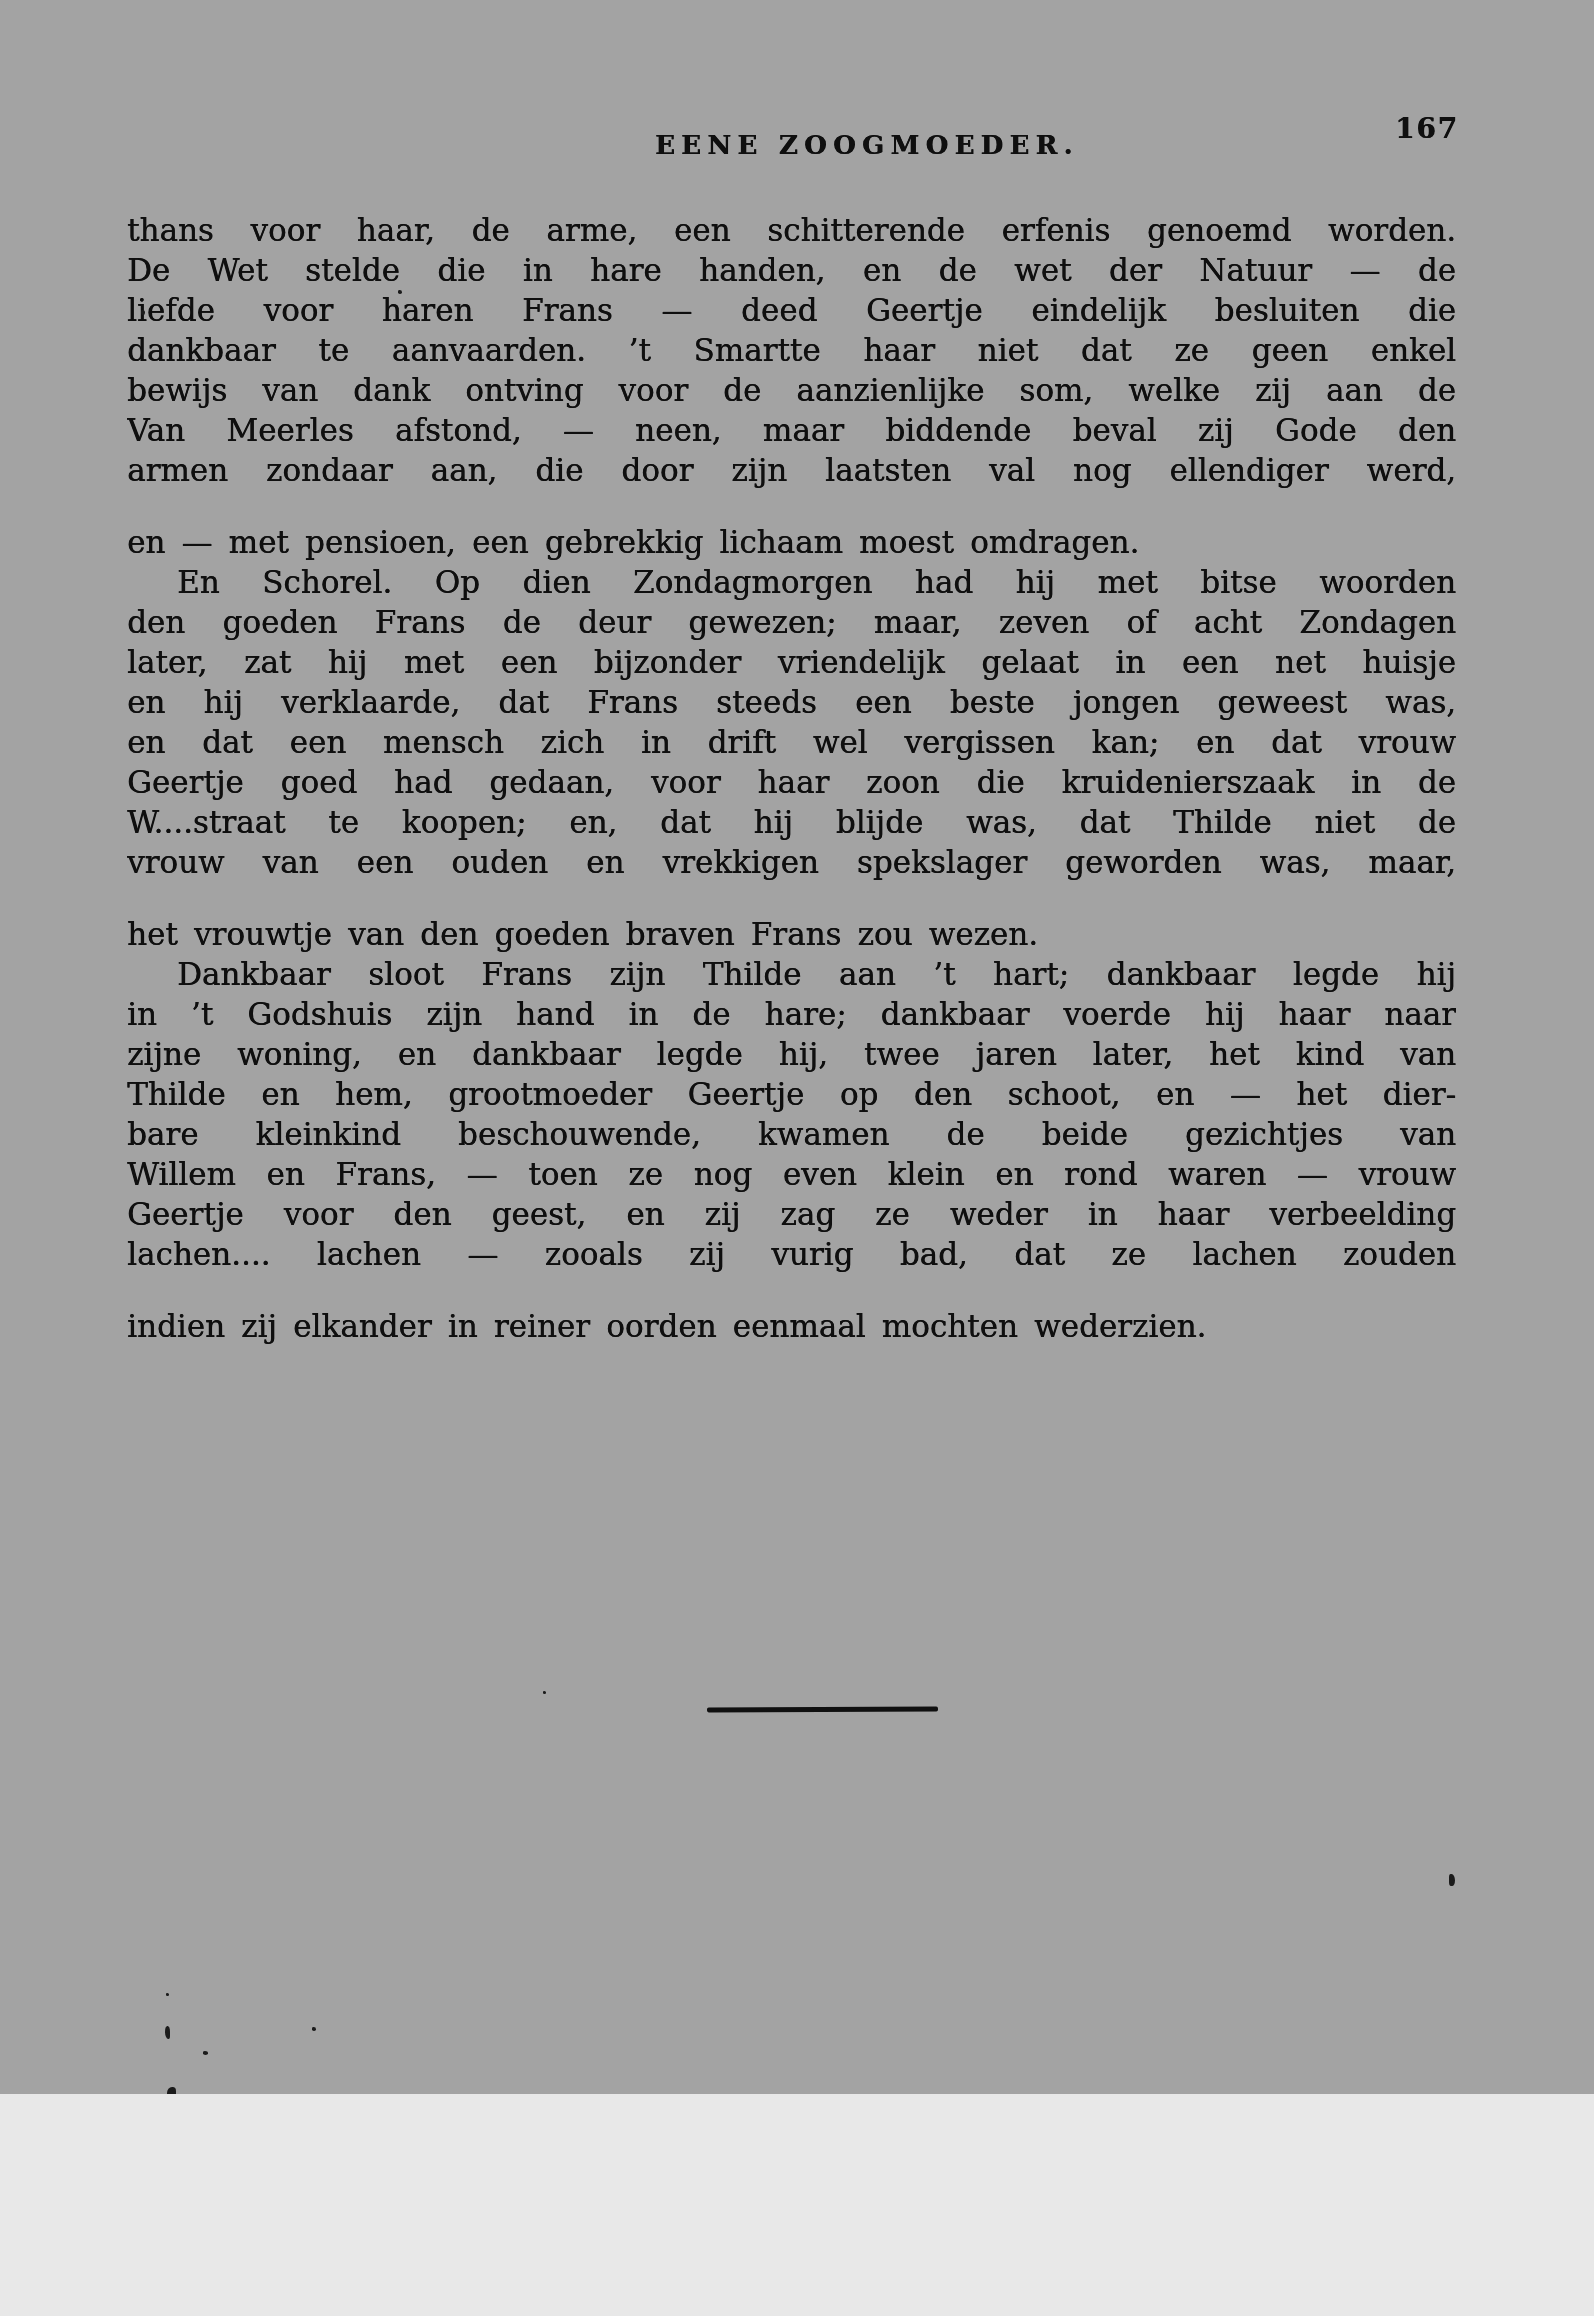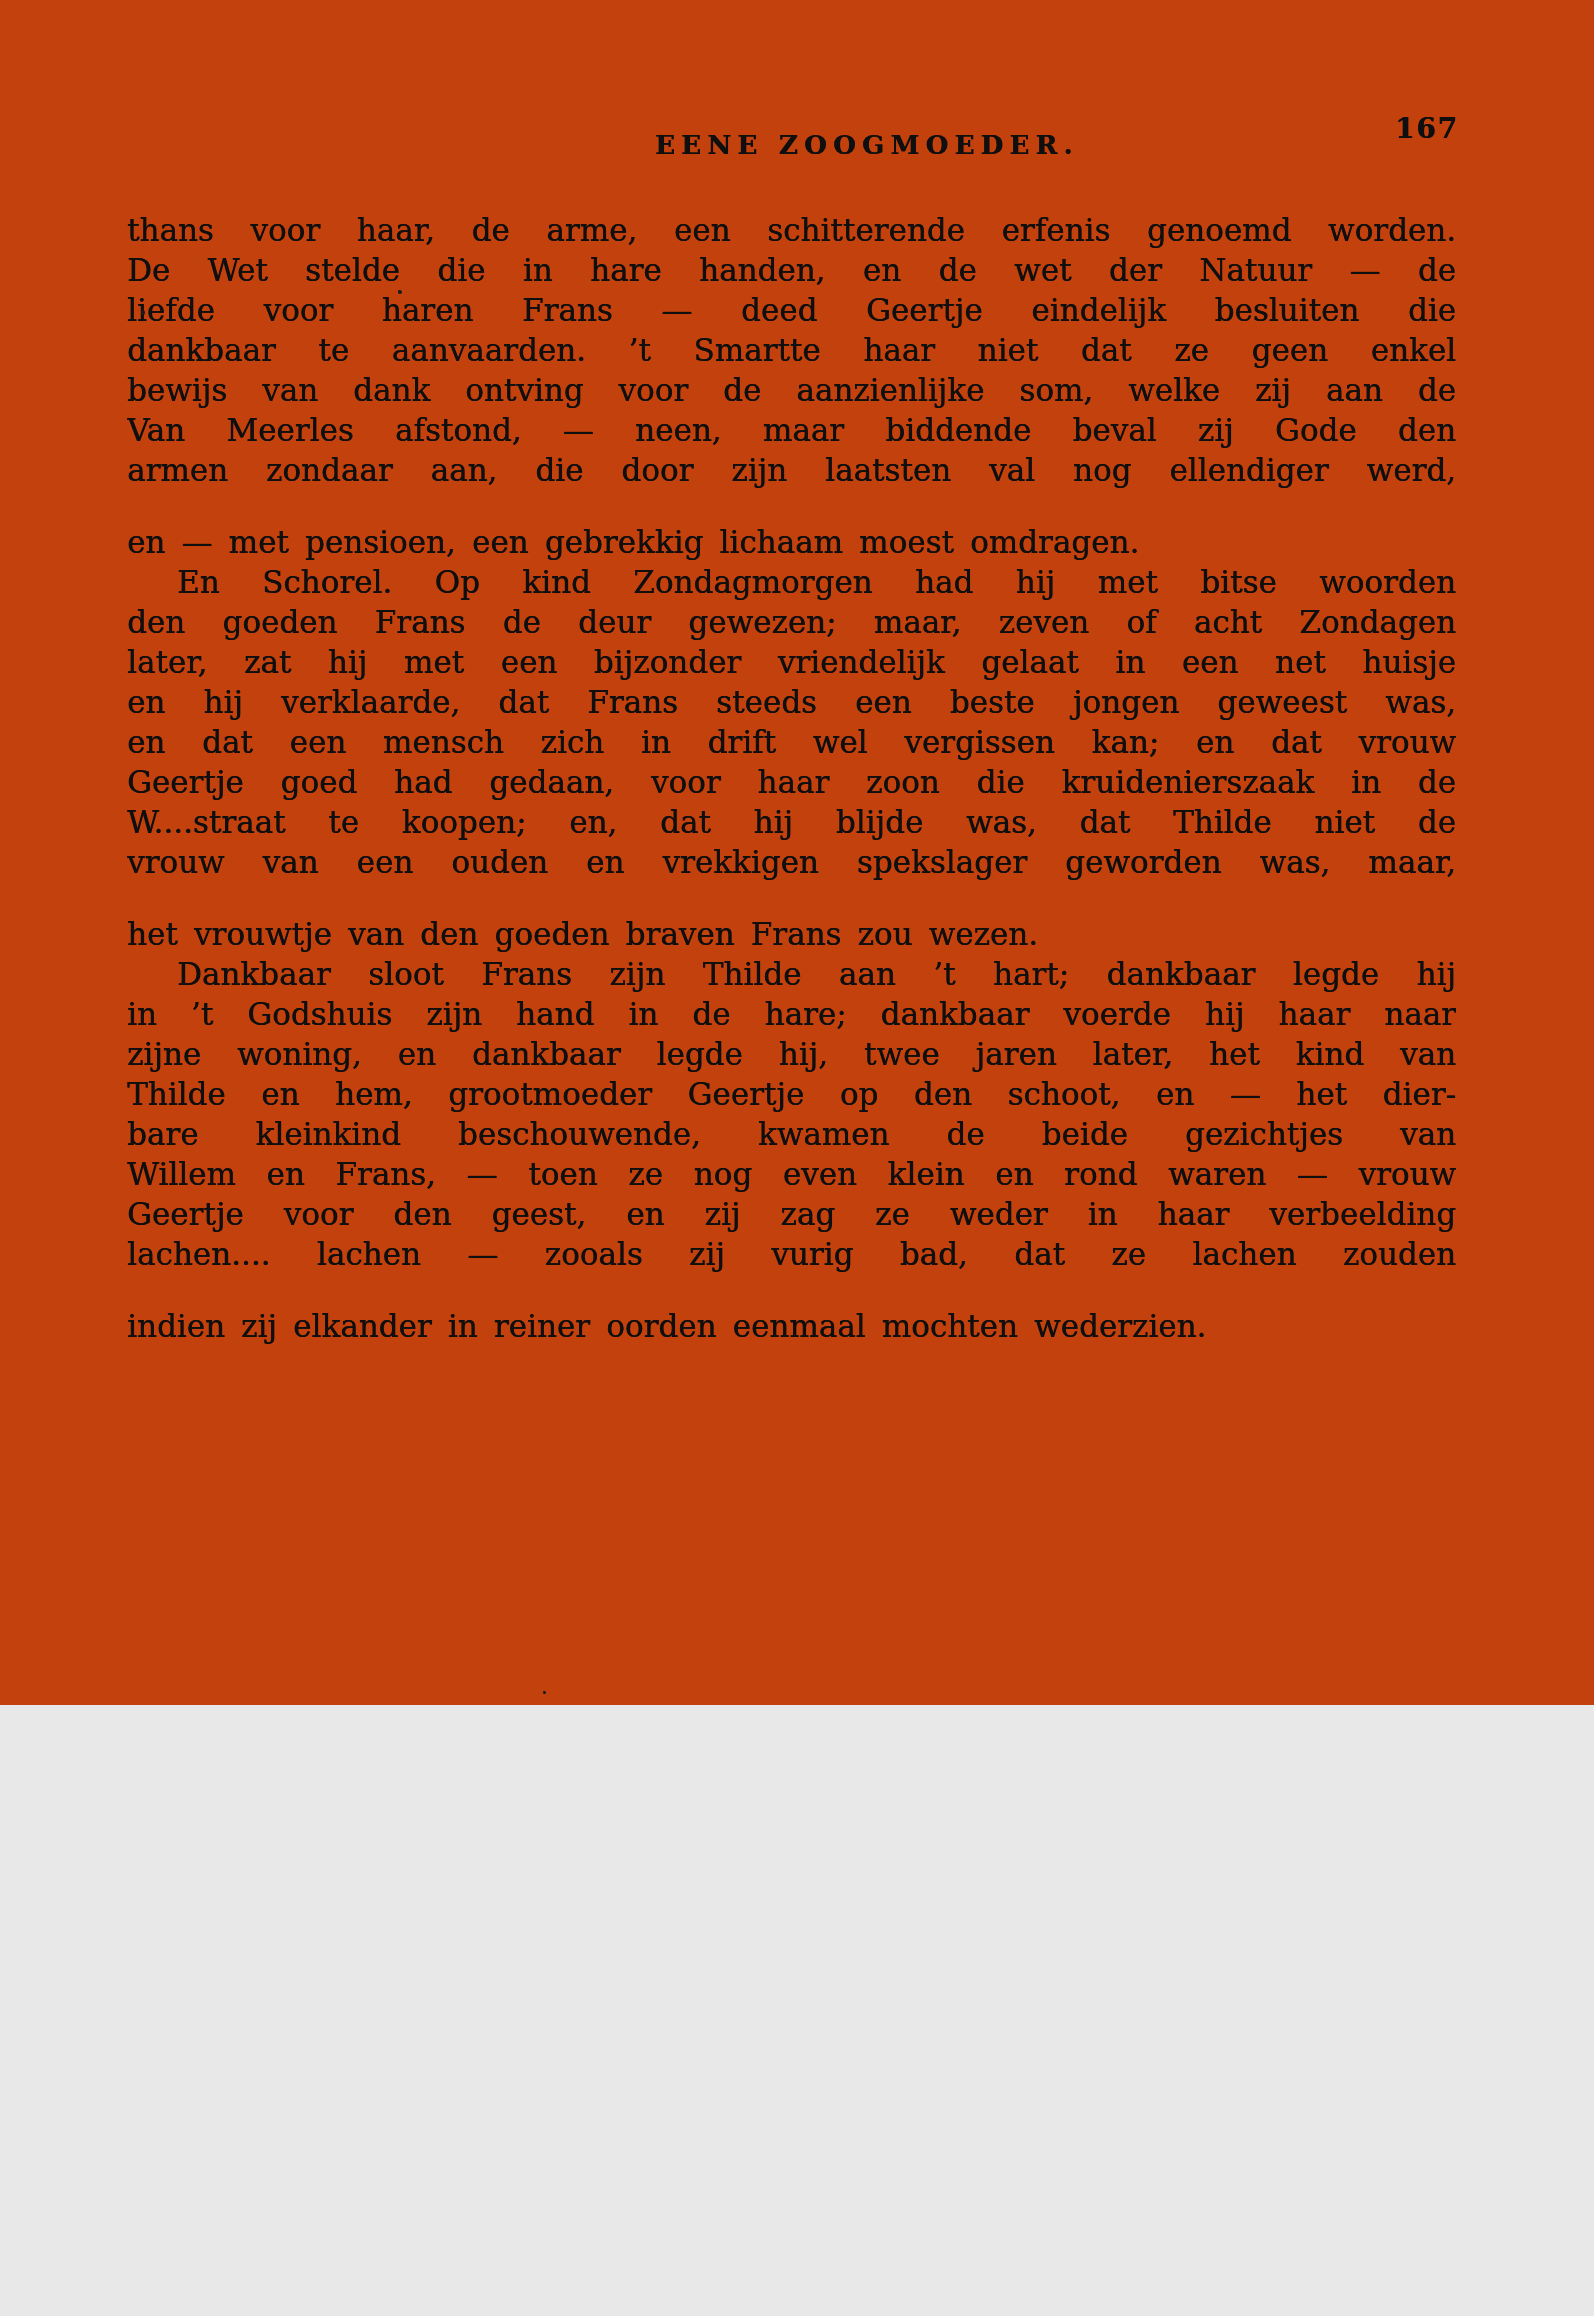--- a/index.html
+++ b/index.html
@@ -1,20 +1,20 @@
 <!DOCTYPE html>
 <html style="font-size:14.4px"><head>
 <meta charset="utf-8">
 <style>
   html, body { margin: 0; padding: 0; background: #e8e8e8; }
   .page {
     position: relative;
     width: 1595px;
-    height: 1705px;
-    background: #c2410c;
+    height: 2094px;
+    background: #a3a3a3;
     font-family: "DejaVu Serif", serif;
     color: #0f0f0f;
     overflow: hidden;
   }
   .running-head {
     position: absolute;
     top: 130px;
     left: 655px;
     font-size: 26px;
     font-weight: bold;
@@ -86,21 +86,21 @@
 
   <div class="text-block">
     <div class="line">thans voor haar, de arme, een schitterende erfenis genoemd worden.</div>
     <div class="line">De Wet stelde die in hare handen, en de wet der Natuur — de</div>
     <div class="line">liefde voor haren Frans — deed Geertje eindelijk besluiten die</div>
     <div class="line">dankbaar te aanvaarden. ’t Smartte haar niet dat ze geen enkel</div>
     <div class="line">bewijs van dank ontving voor de aanzienlijke som, welke zij aan de</div>
     <div class="line">Van Meerles afstond, — neen, maar biddende beval zij Gode den</div>
     <div class="line">armen zondaar aan, die door zijn laatsten val nog ellendiger werd,</div>
     <div class="line para-end">en — met pensioen, een gebrekkig lichaam moest omdragen.</div>
-    <div class="line indent">En Schorel. Op kind Zondagmorgen had hij met bitse woorden</div>
+    <div class="line indent">En Schorel. Op dien Zondagmorgen had hij met bitse woorden</div>
     <div class="line">den goeden Frans de deur gewezen; maar, zeven of acht Zondagen</div>
     <div class="line">later, zat hij met een bijzonder vriendelijk gelaat in een net huisje</div>
     <div class="line">en hij verklaarde, dat Frans steeds een beste jongen geweest was,</div>
     <div class="line">en dat een mensch zich in drift wel vergissen kan; en dat vrouw</div>
     <div class="line">Geertje goed had gedaan, voor haar zoon die kruidenierszaak in de</div>
     <div class="line">W....straat te koopen; en, dat hij blijde was, dat Thilde niet de</div>
     <div class="line">vrouw van een ouden en vrekkigen spekslager geworden was, maar,</div>
     <div class="line para-end">het vrouwtje van den goeden braven Frans zou wezen.</div>
     <div class="line indent">Dankbaar sloot Frans zijn Thilde aan ’t hart; dankbaar legde hij</div>
     <div class="line">in ’t Godshuis zijn hand in de hare; dankbaar voerde hij haar naar</div>

